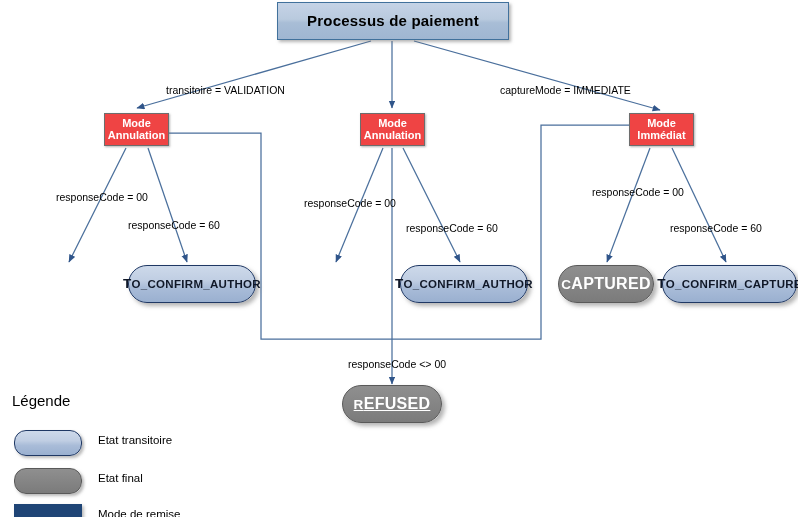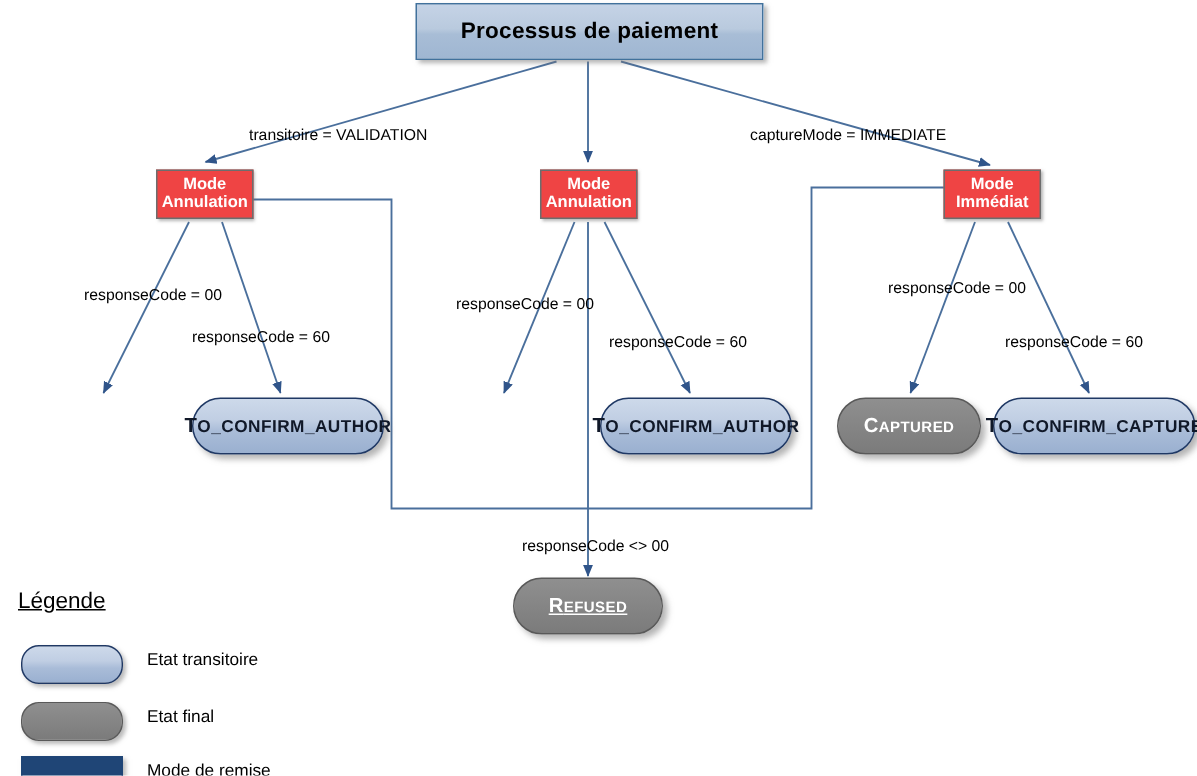--- a/index.html
+++ b/index.html
@@ -35,29 +35,29 @@
   
   .state .sc{font-size:13.5px;}
   .state .rest{font-size:11.5px;}
 
   
   .final{border:1px solid #595959;border-radius:22px;
          background:linear-gradient(to bottom,#8f8f8f 0%,#858585 50%,#7b7b7b 100%);
          box-shadow:3px 3px 4px rgba(130,130,130,.6);
          color:#ffffff;font-weight:bold;font-size:12px;letter-spacing:.3px;}
   .final .sc{font-size:13.5px;}
-  .final .rest{font-size:10px;}
+  .final .rest{font-size:16px;}
 
   
   .elabel{position:absolute;font-size:10.5px;color:#000;white-space:nowrap;
           font-family:"Liberation Sans","DejaVu Sans",sans-serif;}
 
   
   #legend{position:absolute;left:10px;top:392px;width:230px;}
-  .lg-title{font-size:15px;color:#000;text-decoration:underline;
+  .lg-title{font-size:15px;color:#000;
             margin:0 0 12px 2px;}
   .lg-row{position:absolute;left:0;height:26px;}
   .lg-swatch{position:absolute;left:4px;width:66px;height:24px;}
   .sw-trans{border:1px solid #1f3864;border-radius:12px;
             background:linear-gradient(to bottom,#cdd9ea 0%,#c0cee3 40%,#a9bcd8 60%,#9ab0d0 100%);
             box-shadow:2px 2px 3px rgba(130,130,130,.55);}
   .sw-final{border:1px solid #595959;border-radius:12px;
             background:linear-gradient(to bottom,#8f8f8f 0%,#858585 50%,#7b7b7b 100%);
             box-shadow:2px 2px 3px rgba(130,130,130,.55);}
   .sw-mode{border:1px solid #1f4576;background:#1f4576;

